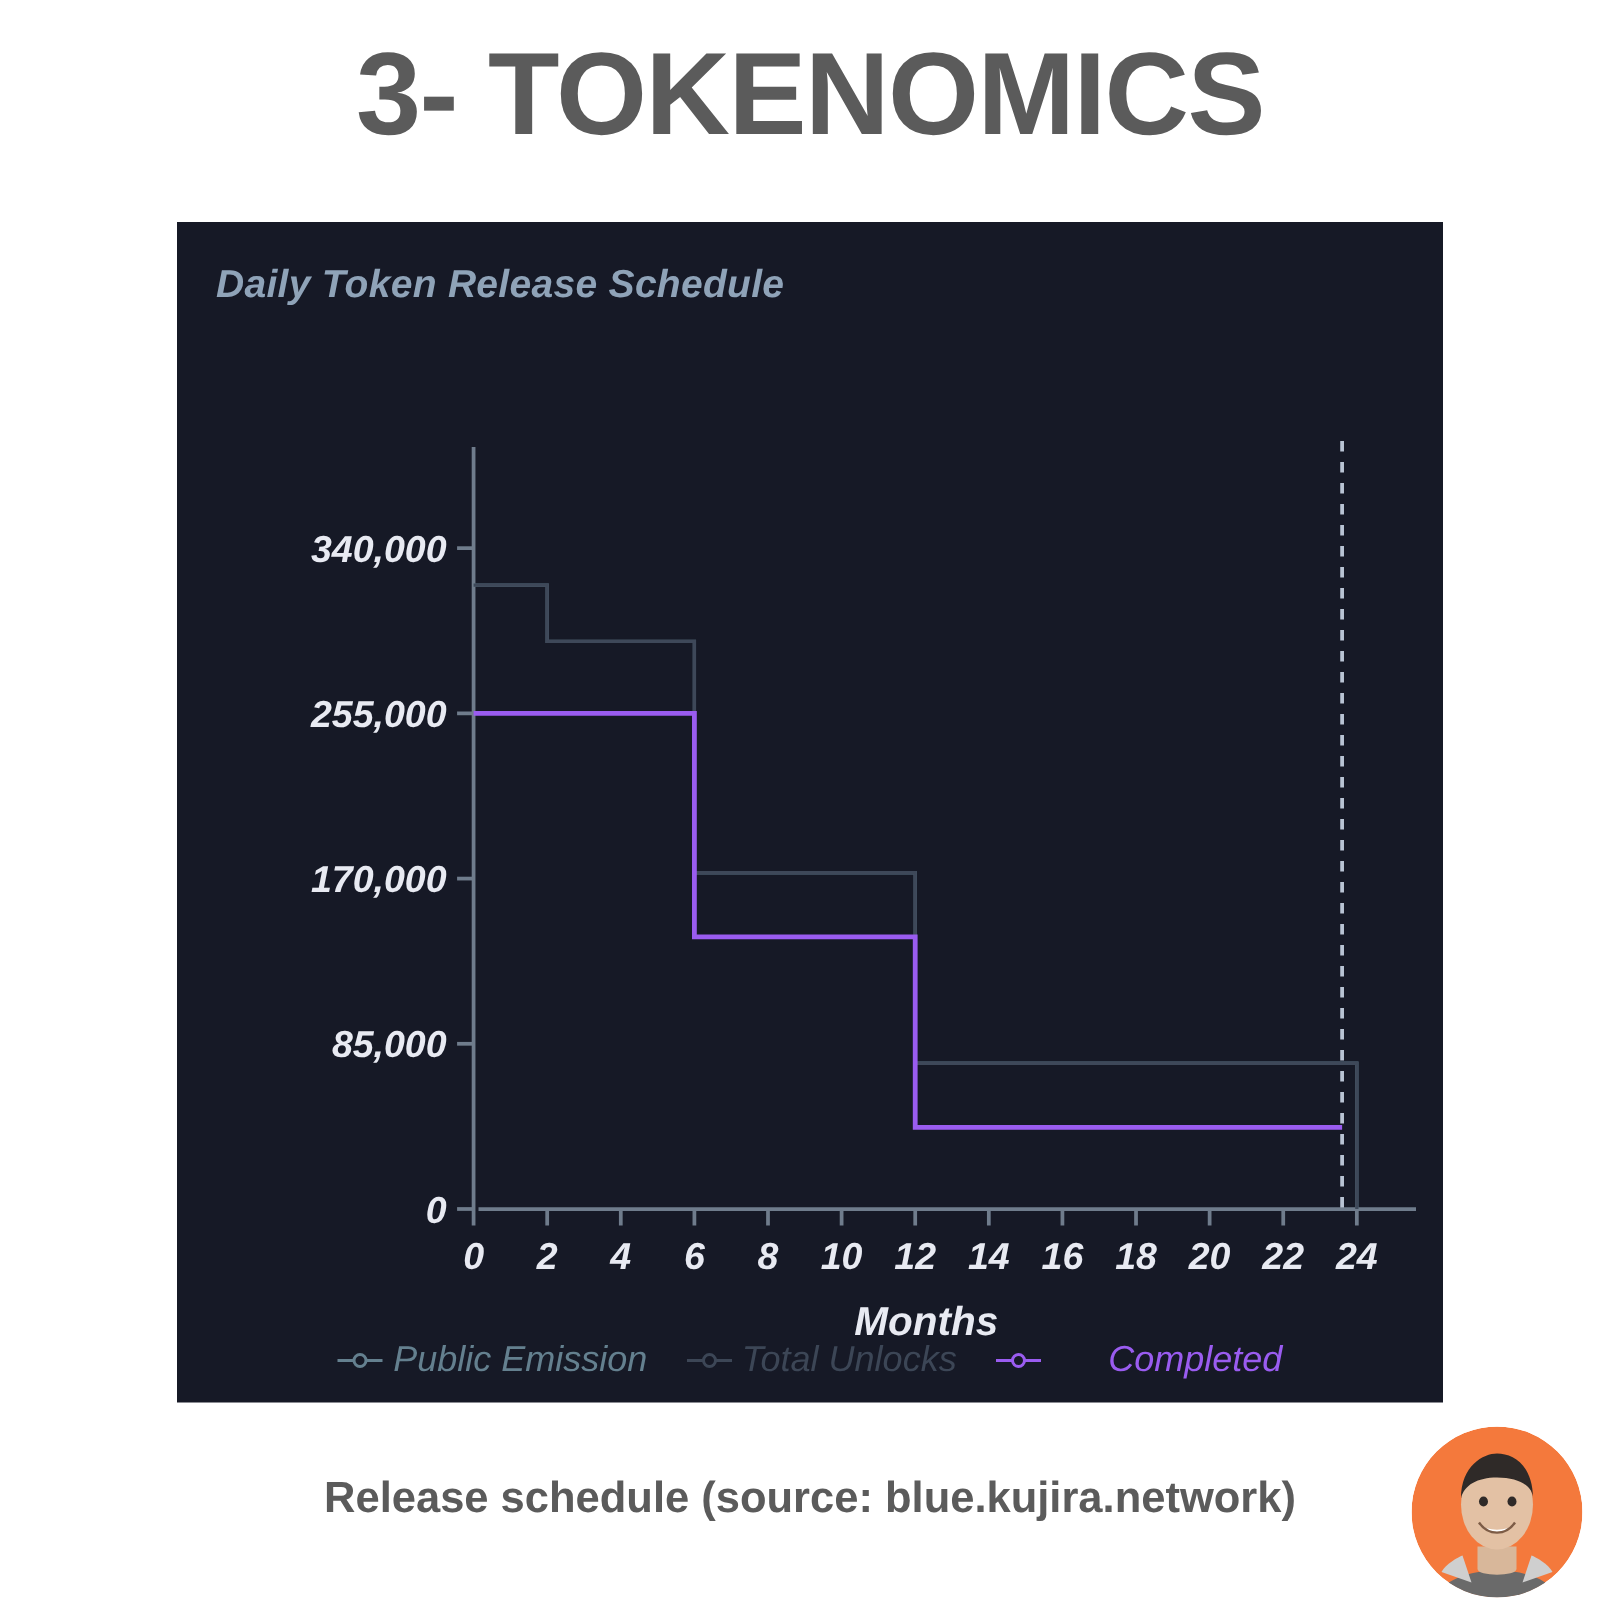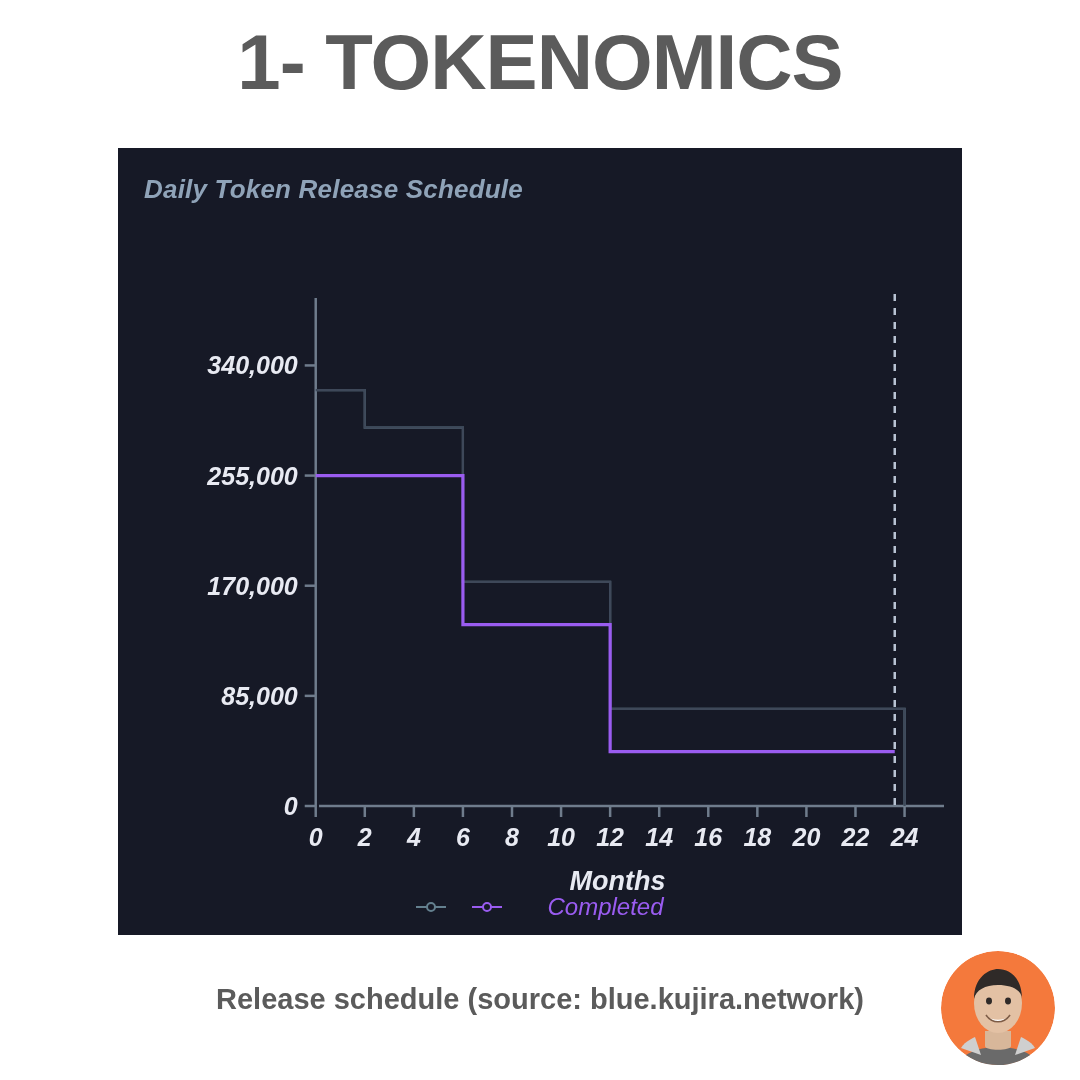--- a/index.html
+++ b/index.html
@@ -133,21 +133,21 @@
     width: 100%;
     height: 100%;
     border-radius: 50%;
     overflow: hidden;
     position: relative;
   }
 </style>
 </head>
 <body>
 
-<div id="slide-heading" style="color: rgb(91, 91, 91);">1- TOKENOMICS</div>
+<div id="slide-heading" style="color: rgb(91, 91, 91);">3- TOKENOMICS</div>
 
 <div id="chart-panel" style="background: rgb(22, 25, 38);">
 
   <div id="chart-title" style="color: rgb(143, 163, 184);">Daily Token Release Schedule</div>
 
   <div id="chart-svg-wrap">
     <svg id="chart-svg" width="844" height="787" viewBox="0 0 844 787">
       <g id="g-yticks">
           <line x1="186.72093023255815" y1="658" x2="197.72093023255815" y2="658" stroke="#6f7c8c" stroke-width="2.5"></line>
           <text x="179.72093023255815" y="667" text-anchor="end" font-family="Liberation Sans, sans-serif" font-size="25" font-weight="bold" fill="#e8eaf2">0</text>
@@ -200,20 +200,25 @@
           <path d="M 197.72093023255815 242.05633802816902 L 246.7906976744186 242.05633802816902 L 246.7906976744186 279.6338028169014 L 344.9302325581395 279.6338028169014 L 344.9302325581395 433.830985915493 L 492.1395348837209 433.830985915493 L 492.1395348837209 560.8169014084507 L 786.5581395348837 560.8169014084507 L 786.5581395348837 658" fill="none" stroke="#3c4656" stroke-width="2.2" stroke-linejoin="miter" opacity="0.95"></path>
           <path d="M 197.72093023255815 327.57746478873236 L 344.9302325581395 327.57746478873236 L 344.9302325581395 476.59154929577466 L 492.1395348837209 476.59154929577466 L 492.1395348837209 603.5774647887324 L 776.7441860465117 603.5774647887324 L 776.7441860465117 603.5774647887324" fill="none" stroke="#9a5cf0" stroke-width="3.2" stroke-linejoin="miter" opacity="1"></path>
         </g>
       <text id="xlabel-text" text-anchor="middle" font-family="Liberation Sans, sans-serif" font-size="27" font-weight="bold" fill="#e8eaf2" x="499.5" y="742">Months</text>
     </svg>
   </div>
 
   <div id="chart-legend">
       <div class="legend-item" style="color: rgb(100, 128, 143);">
         <span class="legend-marker"></span>
+        <span style="color: rgb(100, 128, 143);">Public Emission</span>
+      </div>
+      <div class="legend-item" style="color: rgb(60, 70, 86);">
+        <span class="legend-marker"></span>
+        <span style="color: rgb(60, 70, 86);">Total Unlocks</span>
       </div>
       <div class="legend-item" style="color: rgb(154, 92, 240);">
         <span class="legend-marker"></span>
         <span style="color: rgb(154, 92, 240); margin-left: 38px;">Completed</span>
       </div>
     </div>
 </div>
 
 <div id="caption" style="color: rgb(91, 91, 91);">Release schedule (source: blue.kujira.network)</div>
 

